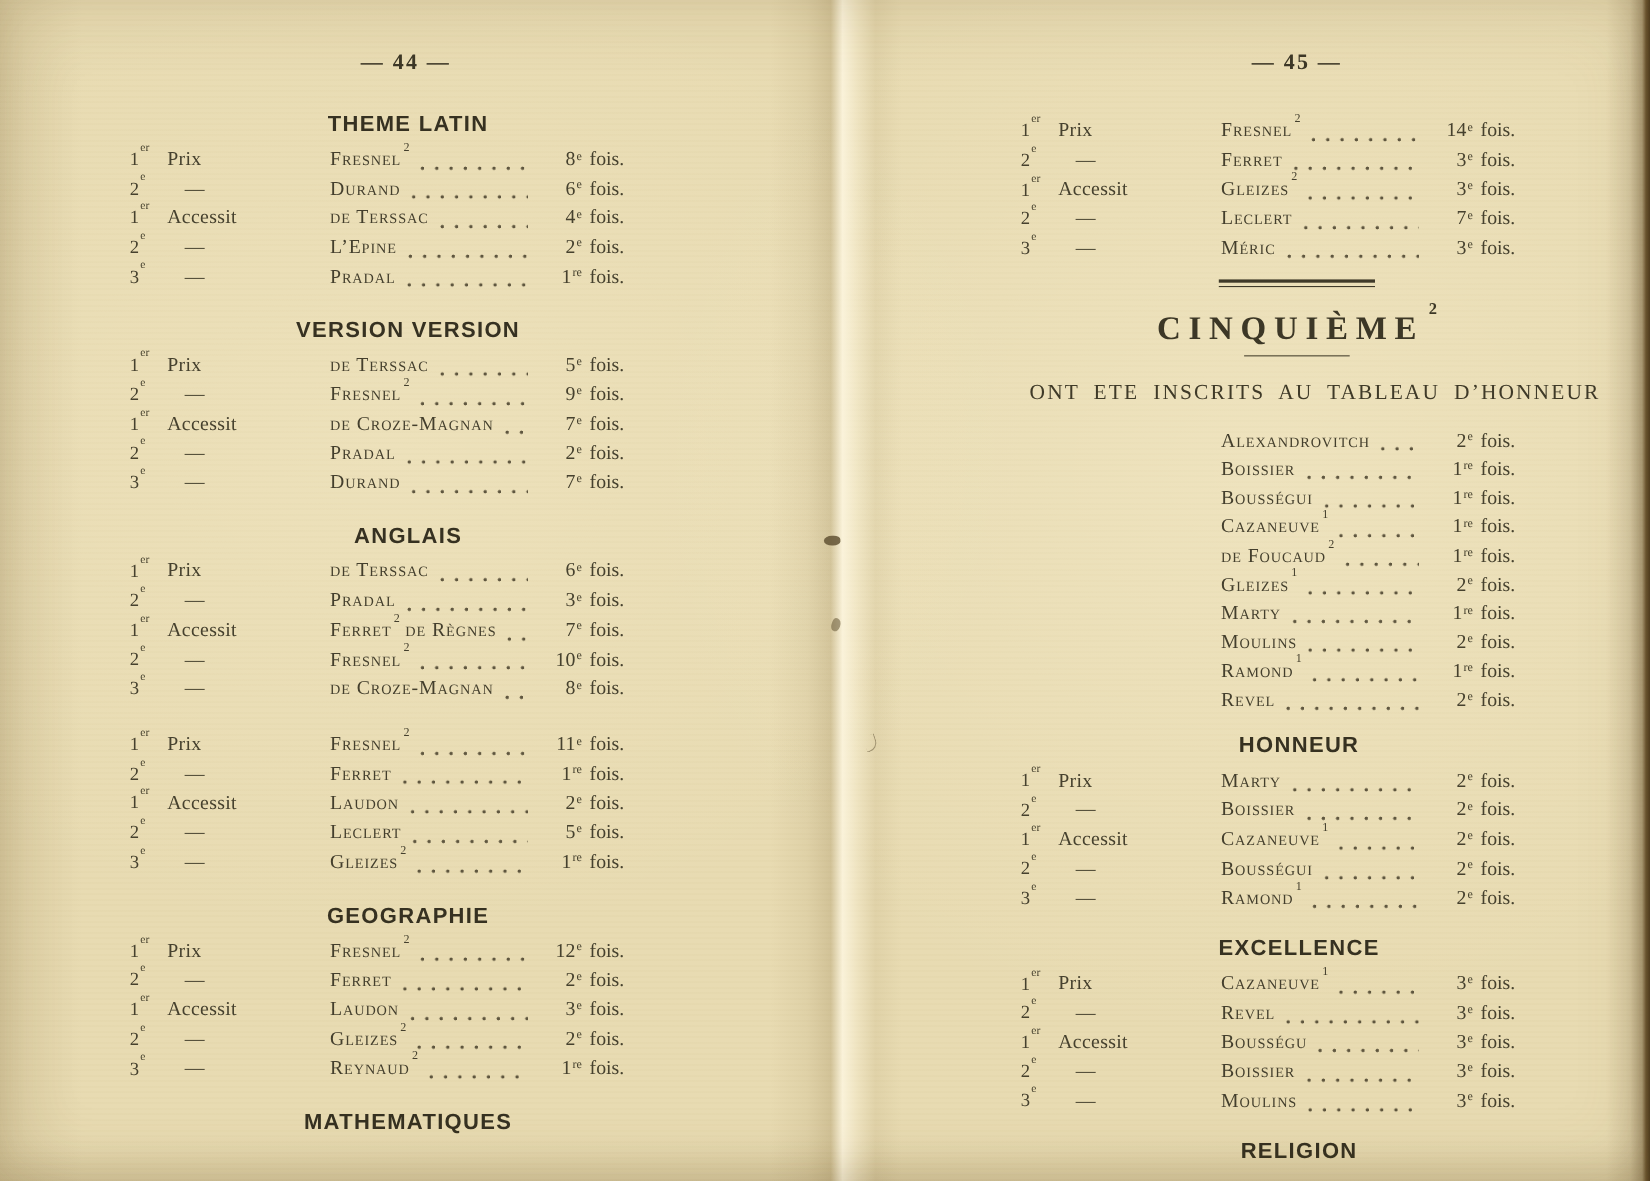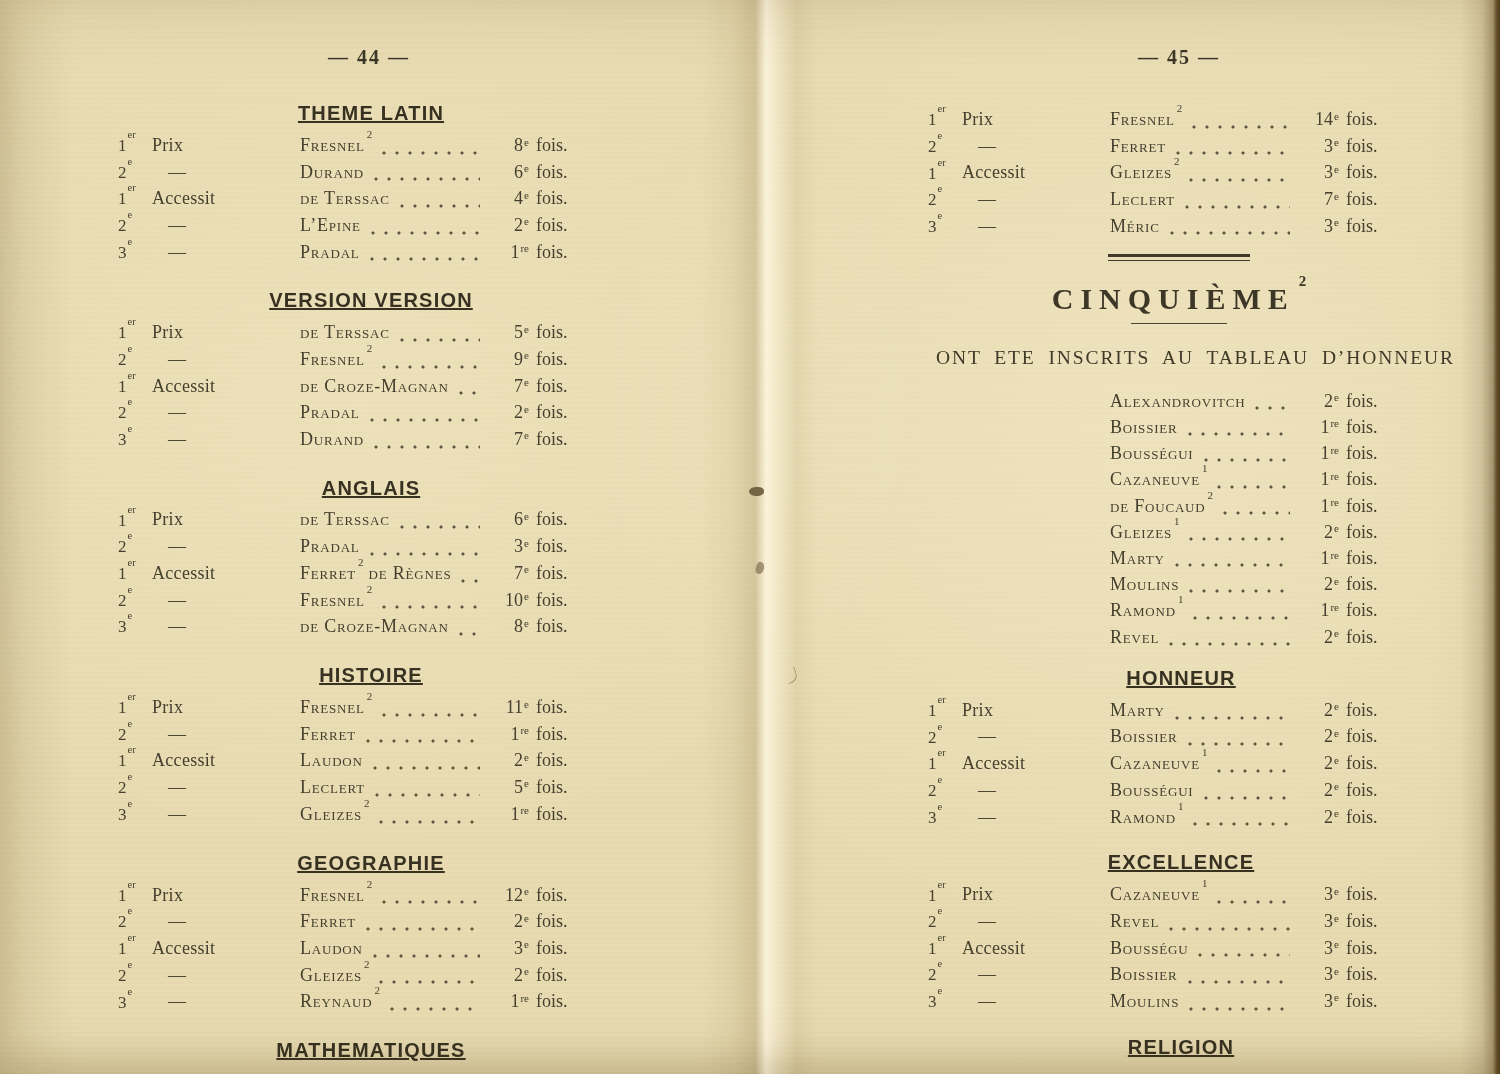--- a/index.html
+++ b/index.html
@@ -18,21 +18,21 @@
   .page{position:absolute;top:0;height:100%;box-sizing:border-box;}
   .page-left{left:0;width:750px;padding:46px 0 0 118px;}
   .page-right{left:778px;width:750px;padding:46px 0 0 150px;}
   .inner{width:462px;}
   .pagenum{text-align:center;transform:translateX(20px);font-size:20px;font-weight:bold;
     letter-spacing:2px;line-height:22px;color:#3d3827;}
   .page-left .pagenum{margin-bottom:33px;}
   .page-right .pagenum{margin-bottom:37px;}
   .subject-title{font-family:"Liberation Sans","DejaVu Sans",sans-serif;font-weight:700;
     font-size:20px;line-height:24px;letter-spacing:1.2px;text-align:center;
-    transform:translateX(22px);margin:0 0 6px;color:#363121;text-decoration:underline;}
+    transform:translateX(22px);margin:0 0 6px;color:#363121;}
   .subject + .subject{margin-top:24px;}
   #right-sections-bottom .subject + .subject{margin-top:21px;}
   .prize-row{display:flex;align-items:baseline;line-height:19.8px;font-size:17.5px;white-space:nowrap;}
   .rank{flex:0 0 182px;display:flex;align-items:baseline;}
   .rank-ord{flex:0 0 34px;}
   .rank-num{font-size:17px;}
   .s{position:relative;font-size:11px;letter-spacing:0;}
   .rank-sup{top:-6px;font-size:10.5px;margin-left:1px;}
   .rank-word{font-size:18px;letter-spacing:.3px;}
   .rank-word.dash{font-style:normal;padding-left:16px;}
@@ -286,21 +286,20 @@
     <span class="leader"></span>
     <span class="times">
                   <span class="tnum">8</span>
                   <sup class="s t-sup">e</sup>
                   <span class="fois">fois.</span>
                 </span>
   </div>
             </div>
   </section>
           <section class="subject">
-    <h2 class="subject-title">HISTOIRE</h2>
     <div class="rows">
               <div class="prize-row">
     <span class="rank">
                   <span class="rank-ord"><span class="rank-num">1</span><sup class="s rank-sup">er</sup></span>
                   <span class="rank-word">Prix</span>
                 </span>
     <span class="winner"><span class="nm">Fresnel</span><sup class="s nm-sup">2</sup></span>
     <span class="leader"></span>
     <span class="times">
                   <span class="tnum">11</span>

